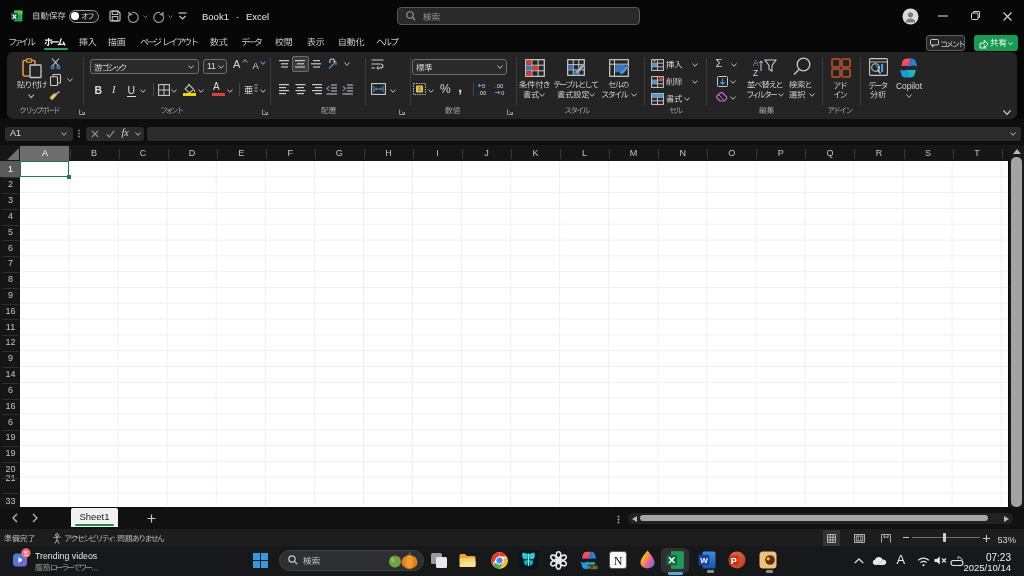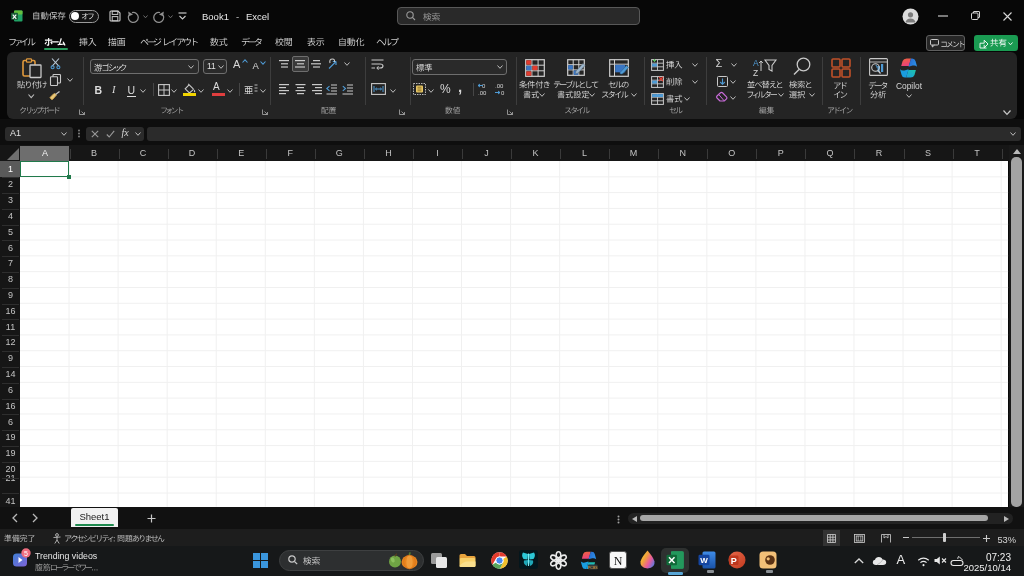--- a/index.html
+++ b/index.html
@@ -680,21 +680,21 @@
 <div style="position:absolute;left:10.5px;top:417.5px;font:400 9px 'Liberation Sans',sans-serif;color:#c4c4c4;white-space:pre;transform:translateX(-50%);line-height:1;will-change:opacity">6</div>
 <div style="position:absolute;left:2.0px;top:414.3px;width:17.0px;height:1.0px;background:#2e2e2e;"></div>
 <div style="position:absolute;left:10.5px;top:433.3px;font:400 9px 'Liberation Sans',sans-serif;color:#c4c4c4;white-space:pre;transform:translateX(-50%);line-height:1;will-change:opacity">19</div>
 <div style="position:absolute;left:2.0px;top:430.1px;width:17.0px;height:1.0px;background:#2e2e2e;"></div>
 <div style="position:absolute;left:10.5px;top:449.1px;font:400 9px 'Liberation Sans',sans-serif;color:#c4c4c4;white-space:pre;transform:translateX(-50%);line-height:1;will-change:opacity">19</div>
 <div style="position:absolute;left:2.0px;top:445.9px;width:17.0px;height:1.0px;background:#2e2e2e;"></div>
 <div style="position:absolute;left:10.5px;top:464.9px;font:400 9px 'Liberation Sans',sans-serif;color:#c4c4c4;white-space:pre;transform:translateX(-50%);line-height:1;will-change:opacity">20</div>
 <div style="position:absolute;left:2.0px;top:461.7px;width:17.0px;height:1.0px;background:#2e2e2e;"></div>
 <div style="position:absolute;left:10.5px;top:474px;font:400 9px 'Liberation Sans',sans-serif;color:#c4c4c4;white-space:pre;transform:translateX(-50%);line-height:1;will-change:opacity">21</div>
 <div style="position:absolute;left:2.0px;top:477.5px;width:17.0px;height:1.0px;background:#2e2e2e;"></div>
-<div style="position:absolute;left:10.5px;top:496.5px;font:400 9px 'Liberation Sans',sans-serif;color:#c4c4c4;white-space:pre;transform:translateX(-50%);line-height:1;will-change:opacity">41</div>
+<div style="position:absolute;left:10.5px;top:496.5px;font:400 9px 'Liberation Sans',sans-serif;color:#c4c4c4;white-space:pre;transform:translateX(-50%);line-height:1;will-change:opacity">33</div>
 <div style="position:absolute;left:2.0px;top:493.3px;width:17.0px;height:1.0px;background:#2e2e2e;"></div>
 <div style="position:absolute;left:19.9px;top:160.8px;width:49.56px;height:16.51px;border:1.8px solid #217a4b"></div>
 <div style="position:absolute;left:67.3px;top:174.7px;width:4.0px;height:4.0px;background:#217a4b;"></div>
 <div style="position:absolute;left:1008.5px;top:145.0px;width:15.5px;height:368.0px;background:#191919;"></div>
 <svg style="position:absolute;left:1012.5px;top:148.5px;overflow:visible;will-change:opacity;" width="8.0" height="5.0" viewBox="0 0 8.0 5.0">
       <path d="M4 0 L8 5 L0 5 Z" fill="#b9b9b9"></path>
     </svg>
 <div style="position:absolute;left:1010.5px;top:157.0px;width:11.5px;height:350.0px;background:#a3a3a3;border-radius:5px;"></div>
 <div style="position:absolute;left:0.0px;top:507.0px;width:1024.0px;height:22.0px;background:#111111;"></div>
 <svg style="position:absolute;left:616.5px;top:514.5px;overflow:visible;will-change:opacity;" width="3.0" height="9.0" viewBox="0 0 3.0 9.0">

